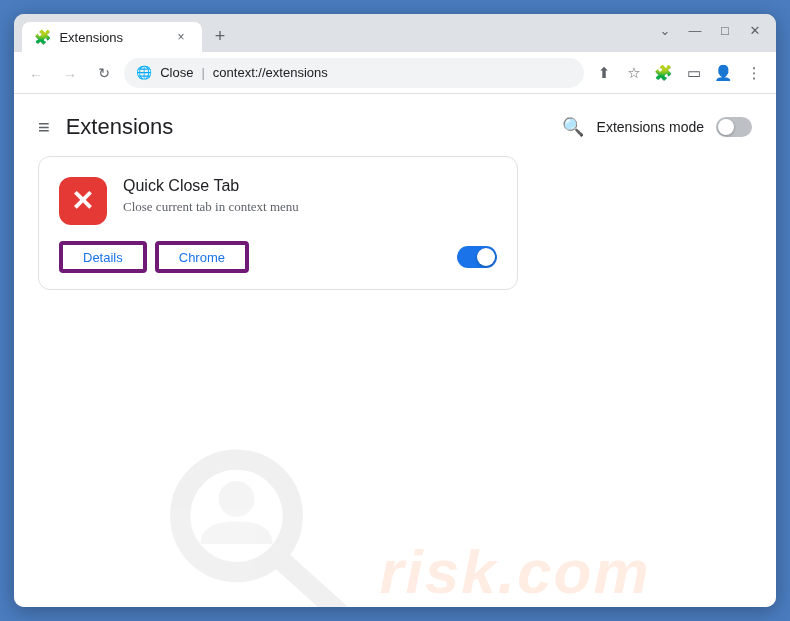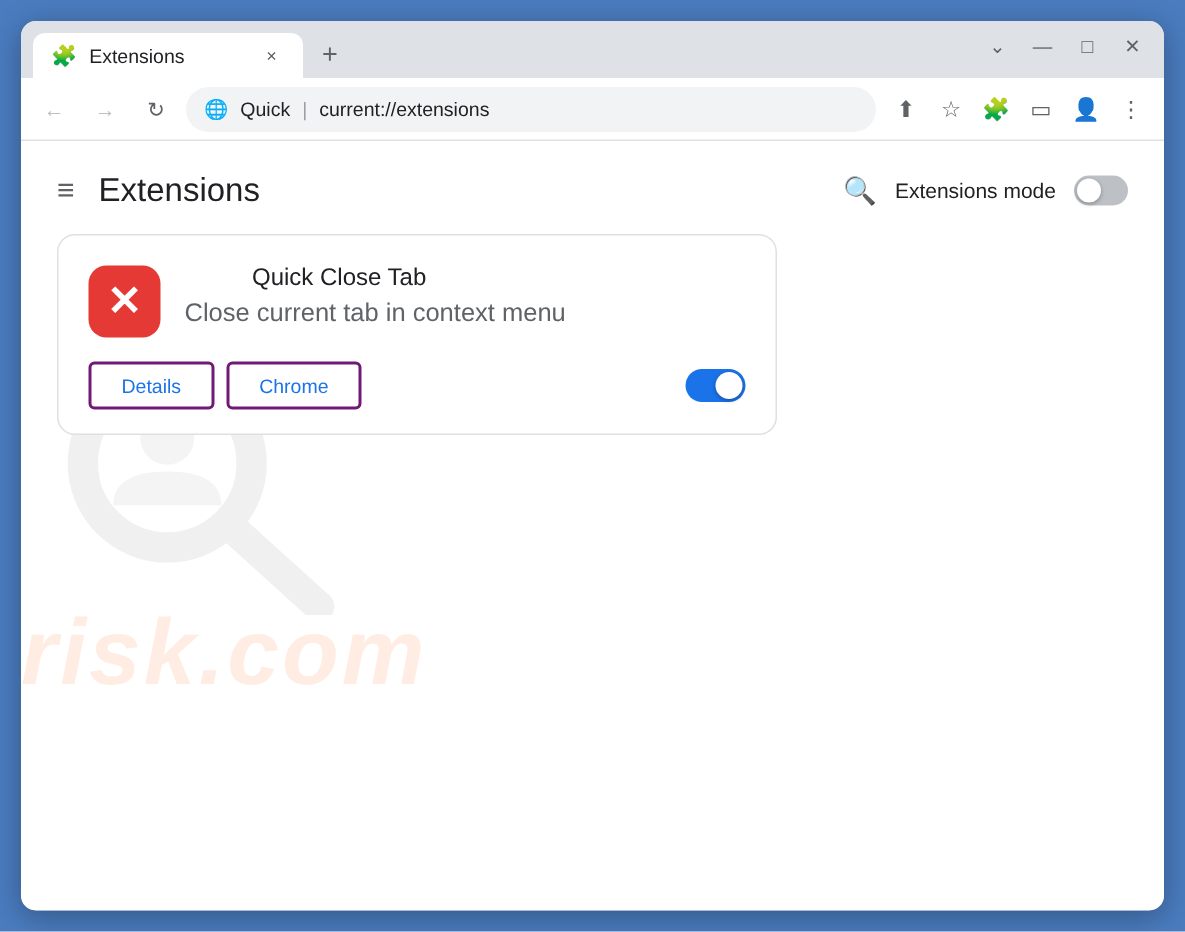--- a/index.html
+++ b/index.html
@@ -164,22 +164,21 @@
       flex: 1;
       background: #ffffff;
       position: relative;
       overflow: hidden;
     }
     
     .watermark {
       position: absolute;
       inset: 0;
       display: flex;
-      flex-direction: column;
-      align-items: flex-start;
+      align-items: flex-end;
       justify-content: center;
       pointer-events: none;
       z-index: 0;
     }
     .watermark-logo {
       width: 240px;
       height: 180px;
       opacity: 0.12;
       display: flex;
       align-items: center;
@@ -289,40 +288,40 @@
       line-height: 1;
     }
     .ext-info {
       flex: 1;
     }
     .ext-name {
       font-size: 16px;
       font-weight: 500;
       color: #202124;
       margin-bottom: 4px;
-      margin-left: 45px;
     }
     .ext-description {
-      font-size: 17px;
-      color: #5f6368;
+      font-size: 13px;
+      color: #5f6368;
+      font-family: Liberation Serif, serif;
     }
     .card-bottom {
       display: flex;
       align-items: center;
       justify-content: space-between;
       margin-top: 8px;
     }
     .card-actions {
       display: flex;
       gap: 8px;
     }
     .card-btn {
       height: 32px;
       padding: 0 20px;
-      border: 2px solid #701a75;
+      border: 4px solid #701a75;
       border-radius: 4px;
       background: white;
       color: #1a73e8;
       font-size: 13px;
       font-weight: 500;
       cursor: pointer;
     }
     .ext-toggle {
       width: 40px;
       height: 22px;
@@ -361,23 +360,23 @@
       <div class="win-btn close-btn">✕</div>
     </div>
   </div>
 
   <div class="toolbar">
     <div class="nav-btn disabled">←</div>
     <div class="nav-btn disabled">→</div>
     <div class="nav-btn">↻</div>
     <div class="address-bar">
       <span class="address-globe">🌐</span>
-      <span class="address-domain">Quick</span>
+      <span class="address-domain">Close</span>
       <span class="address-separator">|</span>
-      <span class="address-path">current://extensions</span>
+      <span class="address-path">context://extensions</span>
     </div>
     <div class="toolbar-actions">
       <div class="toolbar-icon-btn">⬆</div>
       <div class="toolbar-icon-btn">☆</div>
       <div class="toolbar-icon-btn">🧩</div>
       <div class="toolbar-icon-btn">▭</div>
       <div class="toolbar-icon-btn">👤</div>
       <div class="toolbar-icon-btn">⋮</div>
     </div>
   </div>

